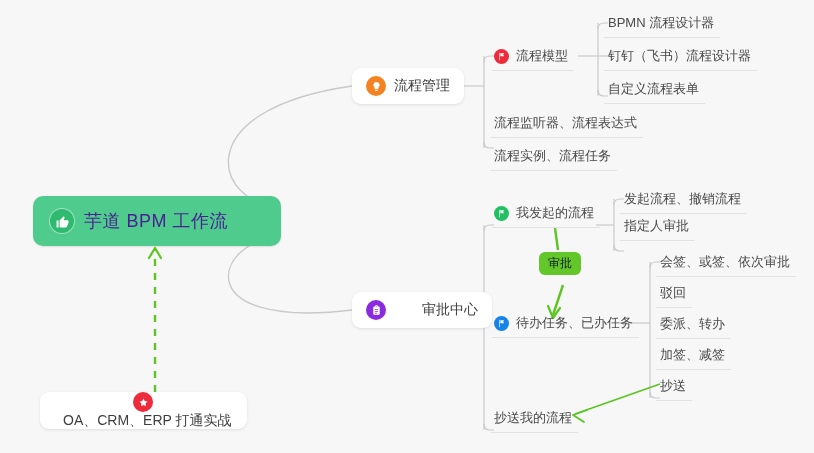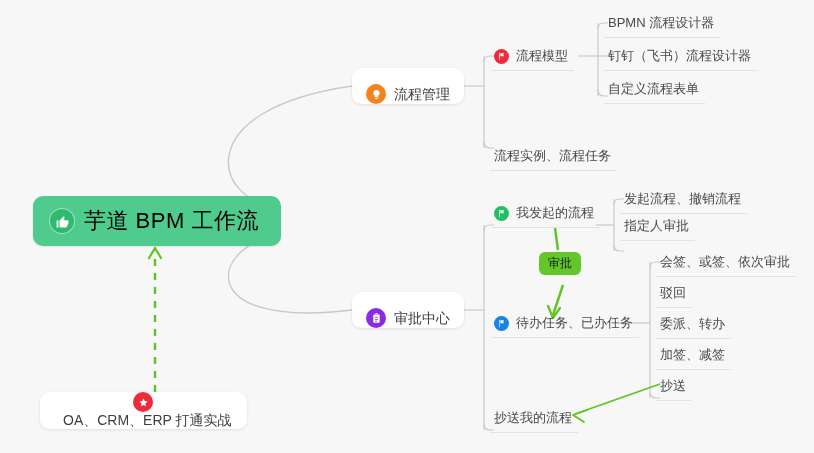--- a/index.html
+++ b/index.html
@@ -34,47 +34,47 @@
     width: 248px; height: 50px;
     background: #4ecb8d;
     border-radius: 10px;
     display: flex;
     align-items: center;
     box-sizing: border-box;
     padding: 0 16px;
     box-shadow: 0 1px 2px rgba(0,0,0,0.10);
   }
   .root-label {
-    color: #000000;
-    font-size: 22px;
+    color: #4c1d95;
+    font-size: 18px;
     letter-spacing: 0.5px;
     margin-left: 9px;
     white-space: nowrap;
   }
 
   
   .branch-node {
     position: absolute;
     background: #ffffff;
     border-radius: 9px;
     display: flex;
-    align-items: flex-end;
+    align-items: center;
     box-sizing: border-box;
     padding: 0 14px;
     height: 36px;
     box-shadow: 0 1px 3px rgba(0,0,0,0.10);
   }
   .branch-label {
     font-size: 14px;
     color: #3d3d3d;
     margin-left: 8px;
     white-space: nowrap;
   }
   #node-process-mgmt { left: 352px; top: 68px; }
-  #node-approval-center { left: 352px; top: 292px; }
+  #node-approval-center { left: 352px; top: 292px; gap: 28px; }
 
   
   #node-integration {
     position: absolute;
     left: 40px; top: 392px;
     height: 37px;
     background: #ffffff;
     border-radius: 9px;
     display: flex;
     align-items: center;
@@ -221,20 +221,23 @@
   <div class="leaf no-icon" style="left:604px; top:44px;">
     <span class="leaf-text">钉钉（飞书）流程设计器</span>
   </div>
   <div class="leaf no-icon" style="left:604px; top:11px;">
     <span class="leaf-text">BPMN 流程设计器</span>
   </div>
   <div class="leaf no-icon" style="left:604px; top:77px;text-align:right;">
     <span class="leaf-text">自定义流程表单</span>
   </div>
 
+  <div class="leaf no-icon" style="left:490px; top:111px;">
+    <span class="leaf-text">流程监听器、流程表达式</span>
+  </div>
   <div class="leaf no-icon" style="left:490px; top:144px;">
     <span class="leaf-text">流程实例、流程任务</span>
   </div>
 
   <div id="node-approval-center" class="branch-node">
     <span class="icon-circle icon-purple">
       <svg width="11" height="11" viewBox="0 0 24 24" fill="#ffffff" aria-hidden="true">
         <path d="M17 3h-2.2a2.8 2.8 0 0 0-5.6 0H7a2 2 0 0 0-2 2v14a2 2 0 0 0 2 2h10a2 2 0 0 0 2-2V5a2 2 0 0 0-2-2zm-5-.8a1 1 0 1 1 0 2 1 1 0 0 1 0-2zM8.5 9.5h7v1.6h-7zm0 3.6h7v1.6h-7zm0 3.6h4.6v1.6H8.5z"></path>
       </svg>
     </span>

